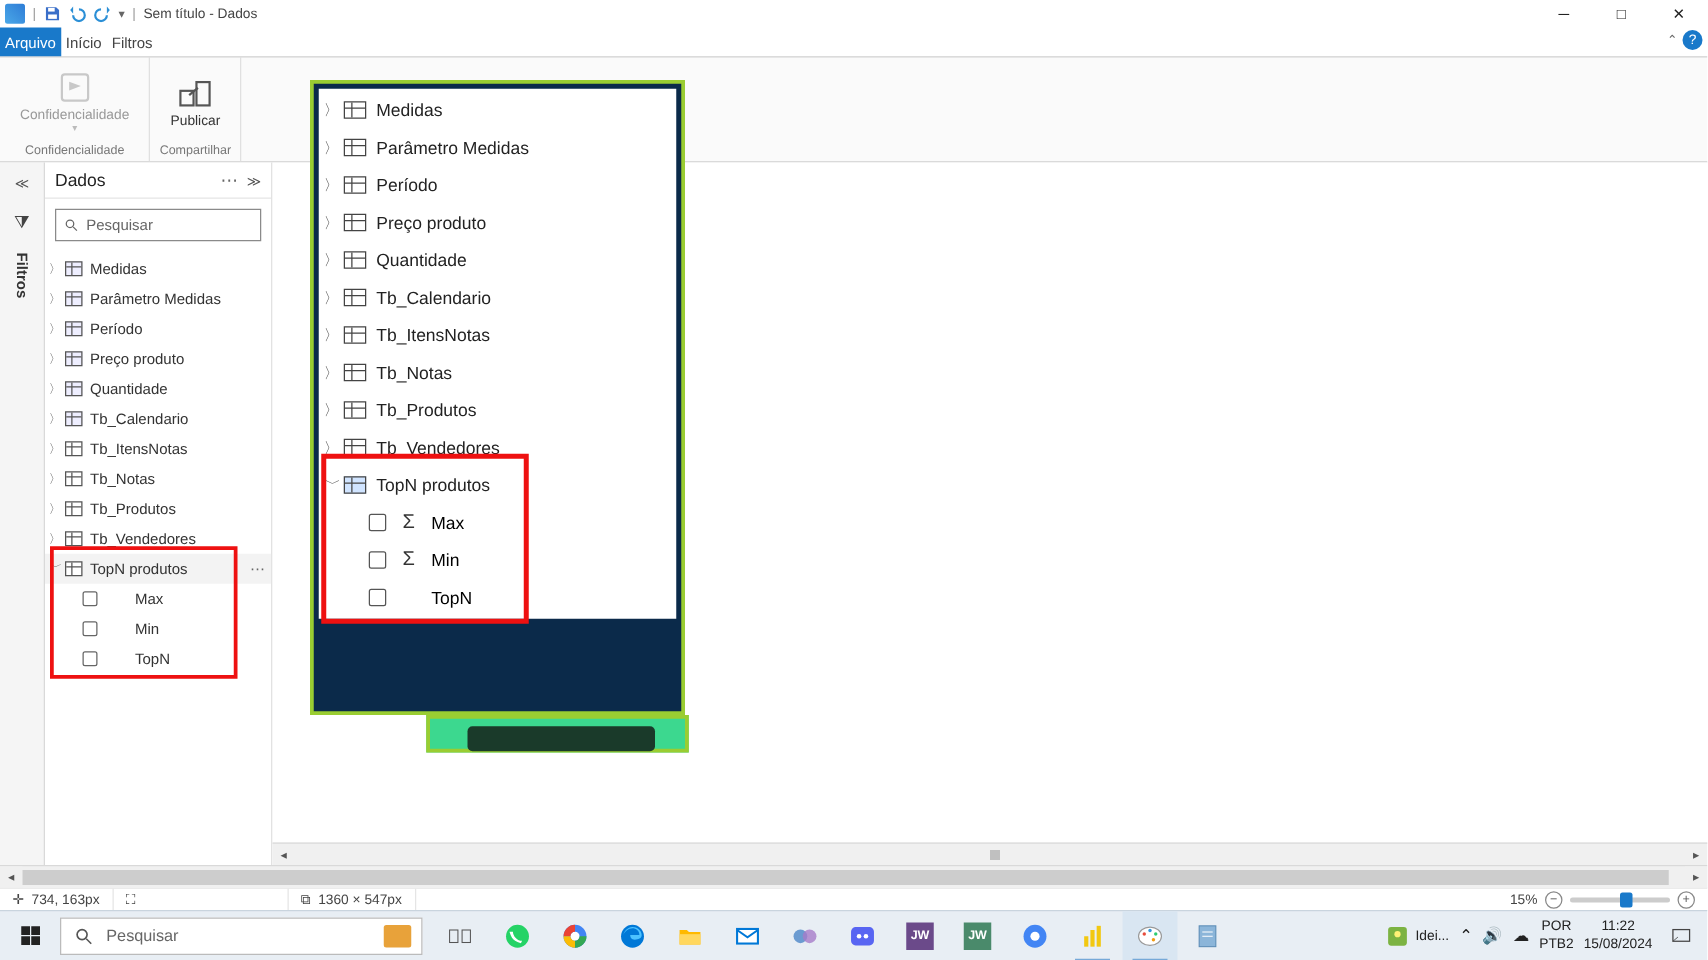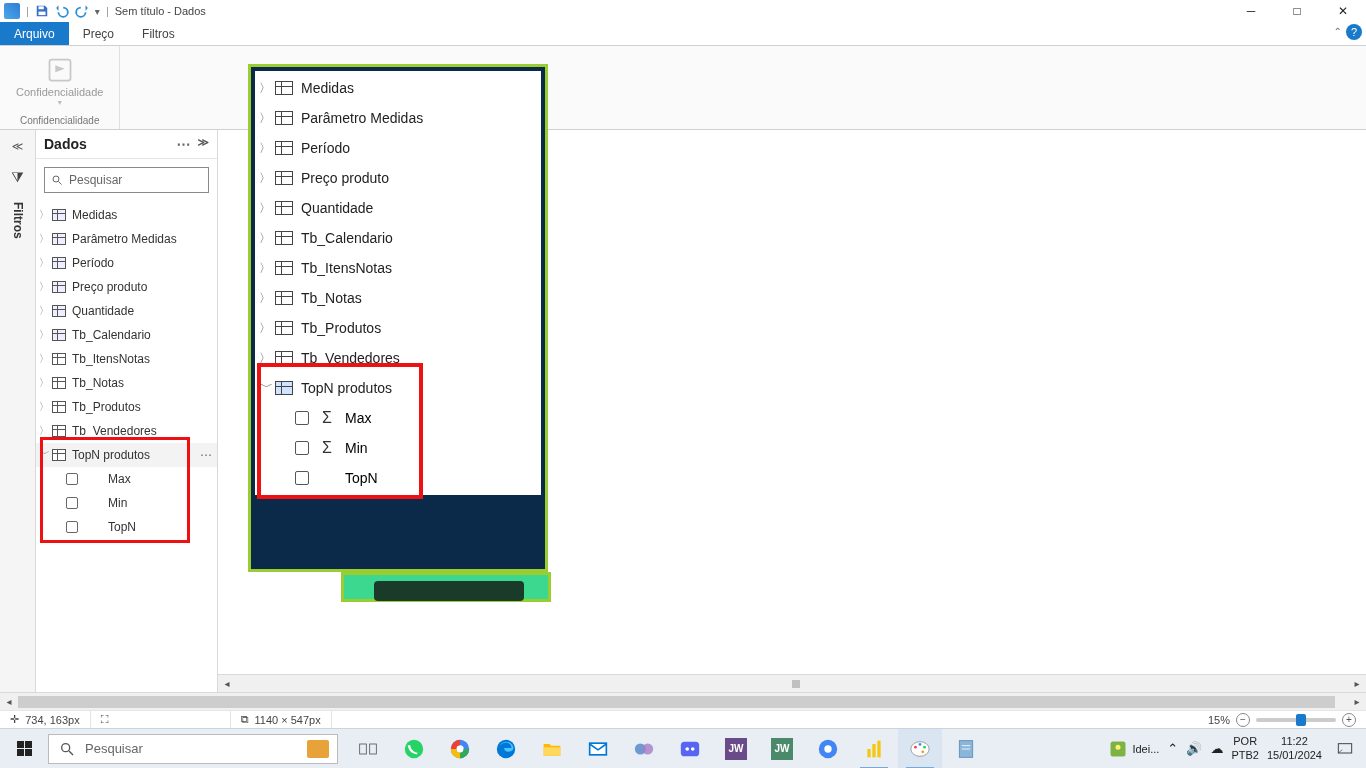--- a/index.html
+++ b/index.html
@@ -9,21 +9,21 @@
 .titlebar { height: 22px; display: flex; align-items: center; background: #fff; font-size: 11px; color: #444; }
 .titlebar .left { display: flex; align-items: center; gap: 6px; padding-left: 4px; }
 .titlebar .app-icon { width: 16px; height: 16px; background: linear-gradient(45deg,#4aa8e8,#2e7cd6); border-radius: 2px; position: relative; }
 .titlebar .qa-icon { width: 14px; height: 14px; display: inline-flex; align-items: center; justify-content: center; color: #3a7bd5; }
 .titlebar .sep { color: #999; }
 .titlebar .win-controls { margin-left: auto; display: flex; }
 .titlebar .win-controls div { width: 46px; height: 22px; display: flex; align-items: center; justify-content: center; font-size: 12px; color: #222; }
 
 
 .menubar { height: 24px; display: flex; align-items: stretch; font-size: 12px; border-bottom: 1px solid #d0d0d0; position: relative; }
-.menubar .tab { padding: 0 14px; display: flex; align-items: center; color: #444; }
+.menubar .tab { padding: 0 4px; display: flex; align-items: center; color: #444; }
 .menubar .tab.active { background: #1979ca; color: #fff; }
 .menubar .collapse { position: absolute; right: 24px; top: 4px; color: #666; font-size: 10px; }
 .menubar .help { position: absolute; right: 4px; top: 2px; width: 16px; height: 16px; border-radius: 50%; background: #1979ca; color: #fff; font-size: 11px; display: flex; align-items: center; justify-content: center; }
 
 
 .ribbon { height: 84px; border-bottom: 1px solid #d0d0d0; display: flex; background: #fafafa; }
 .ribbon-group { border-right: 1px solid #e0e0e0; display: flex; flex-direction: column; align-items: center; padding: 4px 6px 0; }
 .ribbon-group .big-btn { display: flex; flex-direction: column; align-items: center; justify-content: center; height: 62px; font-size: 11px; color: #999; cursor: default; padding: 0 10px; }
 .ribbon-group .big-btn.enabled { color: #333; }
 .ribbon-group .big-icon { width: 32px; height: 32px; display: flex; align-items: center; justify-content: center; font-size: 24px; color: #bbb; }
@@ -32,21 +32,21 @@
 
 
 .app-body { position: absolute; top: 130px; left: 0; right: 0; bottom: 76px; display: flex; }
 .collapsed-rail { width: 36px; border-right: 1px solid #d9d9d9; background: #f5f5f5; display: flex; flex-direction: column; align-items: center; padding-top: 10px; gap: 16px; }
 .collapsed-rail .chev { font-size: 11px; color: #555; }
 .collapsed-rail .vtext { writing-mode: vertical-rl; font-size: 12px; font-weight: 600; color: #333; }
 .collapsed-rail .funnel { font-size: 14px; color: #444; }
 
 
 .dados-panel { width: 182px; border-right: 1px solid #d9d9d9; background: #fff; display: flex; flex-direction: column; }
-.dados-header { display: flex; align-items: flex-start; padding: 6px 8px; font-size: 14px; font-weight: 700; color: #222; border-bottom: 1px solid #e5e5e5; }
+.dados-header { display: flex; align-items: flex-end; padding: 6px 8px; font-size: 14px; font-weight: 400; color: #222; border-bottom: 1px solid #e5e5e5; }
 .dados-header .dots { margin-left: auto; color: #666; font-size: 14px; letter-spacing: 1px; }
 .dados-header .expand { margin-left: 6px; font-size: 11px; color: #555; }
 .search-box { margin: 8px; border: 1px solid #8a8a8a; height: 26px; display: flex; align-items: center; padding: 0 6px; font-size: 12px; color: #666; gap: 6px; }
 .field-list { flex: 1; overflow: auto; padding: 2px 0; }
 .field-row { display: flex; align-items: center; height: 24px; font-size: 12px; color: #333; position: relative; }
 .field-row .chev { width: 16px; text-align: center; color: #666; font-size: 10px; }
 .field-row .tbl-icon { width: 14px; height: 12px; border: 1px solid #555; display: inline-block; margin-right: 6px; position: relative; background: linear-gradient(#fff 50%, #fff 50%); }
 .field-row .tbl-icon::before { content: ""; position: absolute; left: 0; right: 0; top: 3px; border-top: 1px solid #555; }
 .field-row .tbl-icon::after { content: ""; position: absolute; top: 0; bottom: 0; left: 4px; border-left: 1px solid #555; }
 .field-row .tbl-icon.param { background: #eef; }
@@ -141,40 +141,53 @@
   </div>
   <div class="win-controls">
     <div>─</div>
     <div>□</div>
     <div>✕</div>
   </div>
 </div>
 
 <div class="menubar">
   <div class="tab active">Arquivo</div>
-  <div class="tab">Preço</div>
+  <div class="tab">Início</div>
   <div class="tab">Filtros</div>
   <div class="collapse">⌃</div>
   <div class="help">?</div>
 </div>
 
 <div class="ribbon">
   <div class="ribbon-group">
     <div class="big-btn">
       <div class="big-icon">
         <svg width="28" height="28" viewBox="0 0 24 24">
             <rect x="3" y="3" width="18" height="18" rx="2" fill="none" stroke="#c8c8c8" stroke-width="1.5"></rect>
             <path fill="#c8c8c8" d="M8 8l8 3-8 3z"></path>
           </svg>
       </div>
       <span>Confidencialidade</span>
       <span style="font-size:8px;color:#bbb;">▾</span>
     </div>
     <div class="group-label">Confidencialidade</div>
   </div>
+  <div class="ribbon-group">
+    <div class="big-btn enabled">
+      <div class="big-icon">
+        <svg width="28" height="28" viewBox="0 0 24 24">
+            <rect x="2" y="10" width="9" height="10" fill="none" stroke="#555" stroke-width="1.5"></rect>
+            <rect x="13" y="4" width="9" height="16" fill="none" stroke="#555" stroke-width="1.5"></rect>
+            <path stroke="#555" stroke-width="1.5" d="M8 13l6-5"></path>
+          </svg>
+      </div>
+      <span>Publicar</span>
+    </div>
+    <div class="group-label">Compartilhar</div>
+  </div>
 </div>
 
 <div class="app-body">
   <div class="collapsed-rail">
     <span class="chev">≪</span>
     <span class="funnel">⧩</span>
     <span class="vtext">Filtros</span>
   </div>
 
   <div class="dados-panel">
@@ -374,21 +387,21 @@
 <div class="statusbar">
   <div class="sb-item">
     <span>✛</span>
     <span>734, 163px</span>
   </div>
   <div class="sb-item" style="min-width:140px;">
     <span>⛶</span>
   </div>
   <div class="sb-item">
     <span>⧉</span>
-    <span>1140 × 547px</span>
+    <span>1360 × 547px</span>
   </div>
   <div class="sb-spacer"></div>
   <div class="zoom-ctrl">
     <span>15%</span>
     <span class="zbtn">−</span>
     <div class="zoom-slider">
         <div class="knob"></div>
       </div>
     <span class="zbtn">+</span>
   </div>
@@ -514,21 +527,21 @@
       <span>⌃</span>
       <span>🔊</span>
       <span>☁</span>
     </div>
     <div class="col">
       <span>POR</span>
       <span>PTB2</span>
     </div>
     <div class="col">
       <span>11:22</span>
-      <span>15/01/2024</span>
+      <span>15/08/2024</span>
     </div>
     <span style="padding:0 6px;">
       <svg width="18" height="16" viewBox="0 0 24 24">
           <rect x="2" y="4" width="20" height="14" fill="none" stroke="#444" stroke-width="1.5"></rect>
           <path fill="none" stroke="#444" d="M2 18l6-5"></path>
         </svg>
     </span>
   </div>
 </div>
 

